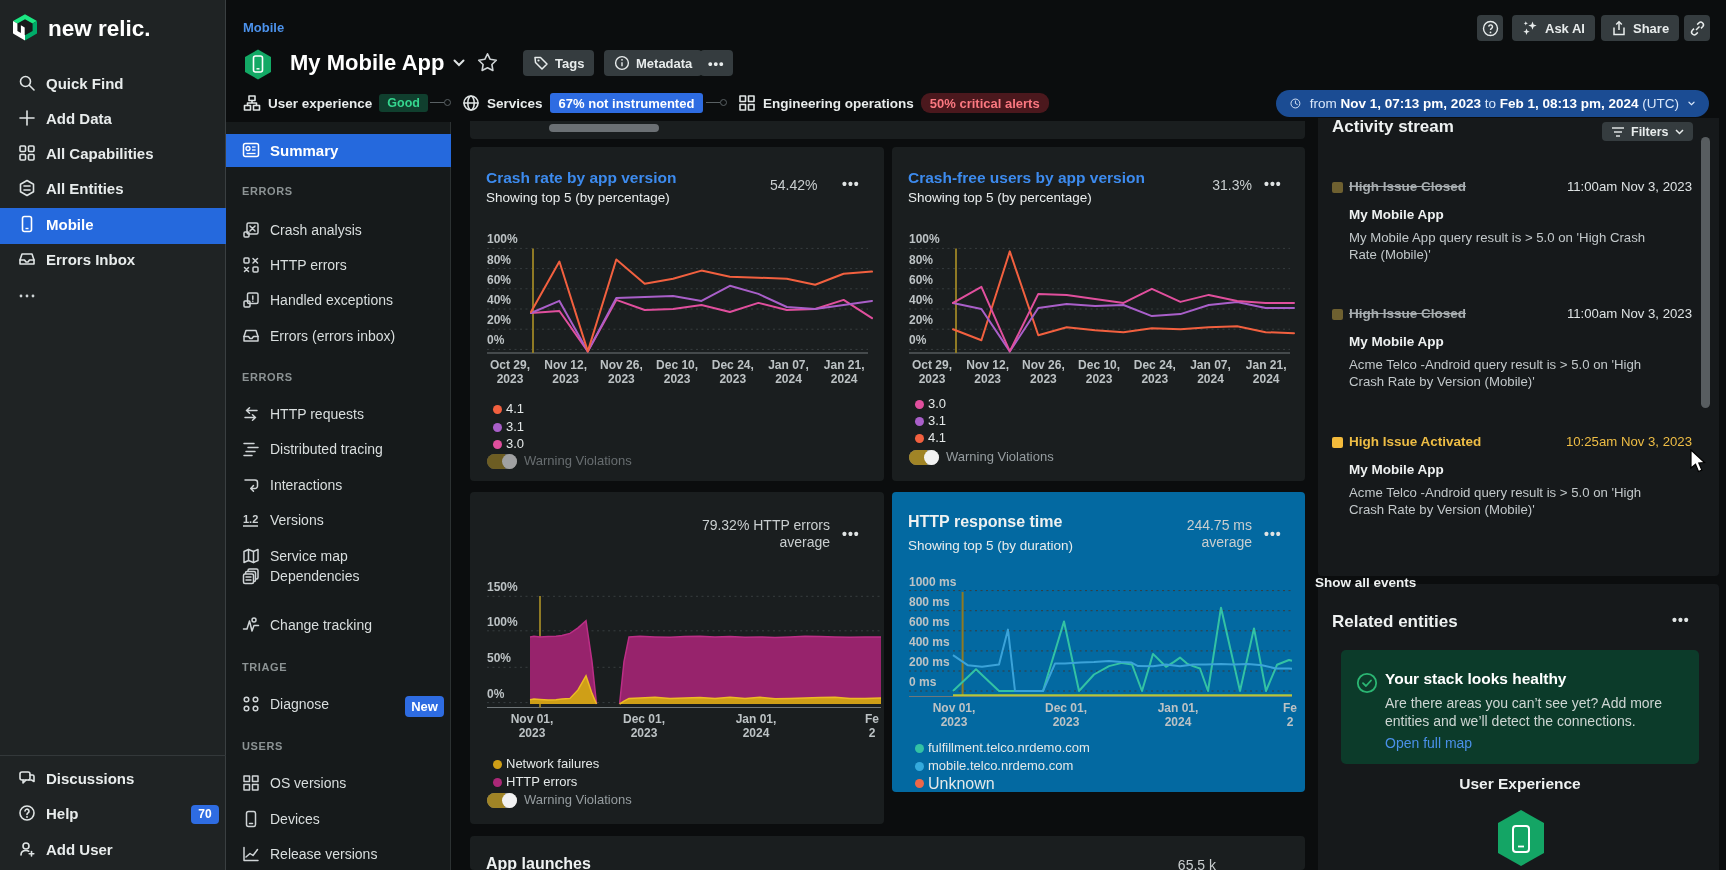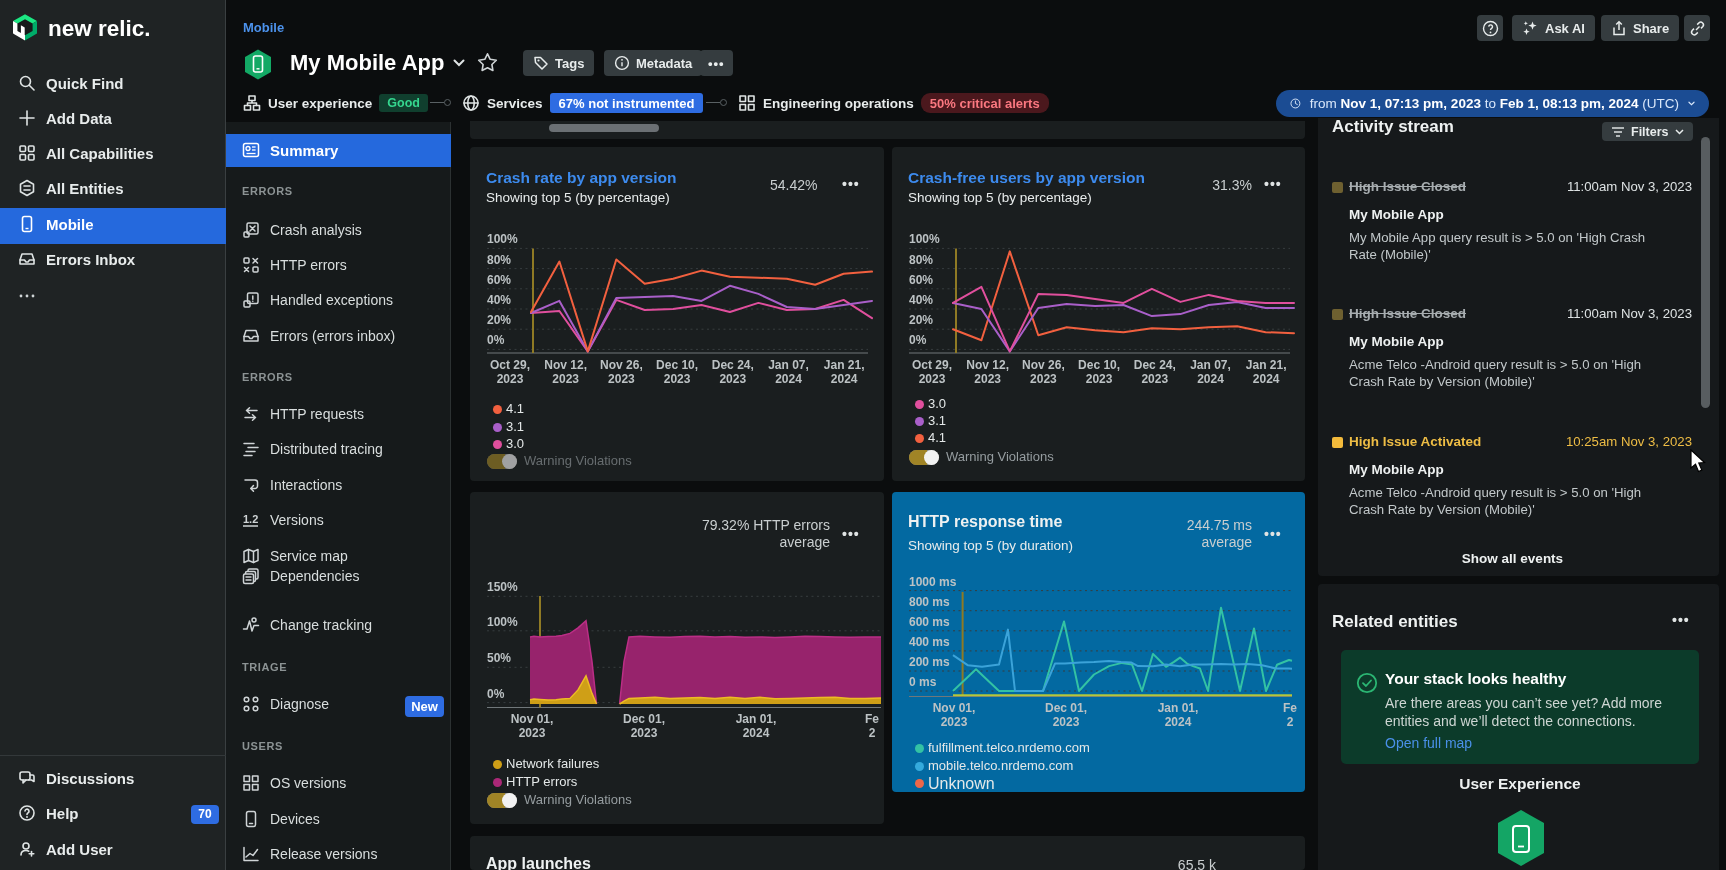--- a/index.html
+++ b/index.html
@@ -569,21 +569,21 @@
 <div class="abs" style="left:1332px;top:309px;width:11px;height:11px;background:#6e6030;border-radius:2px"></div>
 <div class="abs" style="left:1349px;top:306px;color:#a7adb0;font-size:13.5px;font-weight:700;text-decoration:line-through;">High Issue Closed</div>
 <div class="abs" style="left:1480px;top:306px;width:212px;text-align:right;color:#dde2e3;font-size:13.2px">11:00am Nov 3, 2023</div>
 <div class="abs" style="left:1349px;top:334px;color:#eef1f1;font-size:13.5px;font-weight:700">My Mobile App</div>
 <div class="abs" style="left:1349px;top:356px;width:330px;color:#c2c8ca;font-size:13.2px;line-height:17px">Acme Telco -Android query result is &gt; 5.0 on 'High<br>Crash Rate by Version (Mobile)'</div>
 <div class="abs" style="left:1332px;top:437px;width:11px;height:11px;background:#f3ba3b;border-radius:2px"></div>
 <div class="abs" style="left:1349px;top:434px;color:#eebd45;font-size:13.5px;font-weight:700;">High Issue Activated</div>
 <div class="abs" style="left:1480px;top:434px;width:212px;text-align:right;color:#eebd45;font-size:13.2px">10:25am Nov 3, 2023</div>
 <div class="abs" style="left:1349px;top:462px;color:#eef1f1;font-size:13.5px;font-weight:700">My Mobile App</div>
 <div class="abs" style="left:1349px;top:484px;width:330px;color:#c2c8ca;font-size:13.2px;line-height:17px">Acme Telco -Android query result is &gt; 5.0 on 'High<br>Crash Rate by Version (Mobile)'</div>
-<div class="abs" style="left:1315px;top:551px;width:395px;text-align:center;color:#eef1f1;font-size:13.5px;font-weight:700">Show all events</div>
+<div class="abs" style="left:1315px;top:575px;width:395px;text-align:left;color:#eef1f1;font-size:13.5px;font-weight:700">Show all events</div>
 <div class="abs" style="left:1332px;top:612px;color:#eef1f1;font-size:17px;font-weight:700">Related entities</div>
 <div class="abs" style="left:1672px;top:612px;color:#dfe3e3;font-size:14px;letter-spacing:1px;font-weight:700">•••</div>
 <div class="abs" style="left:1341px;top:650px;width:358px;height:114px;background:#0c3b2a;border-radius:5px"></div>
 <div class="abs" style="left:1356px;top:672px">
     <svg width="22" height="22" viewBox="0 0 22 22">
 <circle cx="11" cy="11" r="9.2" fill="none" stroke="#2bb673" stroke-width="1.8"></circle>
 <path d="M7 11.2 L10 14 L15 8.5" fill="none" stroke="#2bb673" stroke-width="1.8" stroke-linecap="round" stroke-linejoin="round"></path>
 </svg>
   </div>
 <div class="abs" style="left:1385px;top:670px;color:#fff;font-size:15.5px;font-weight:700">Your stack looks healthy</div>

